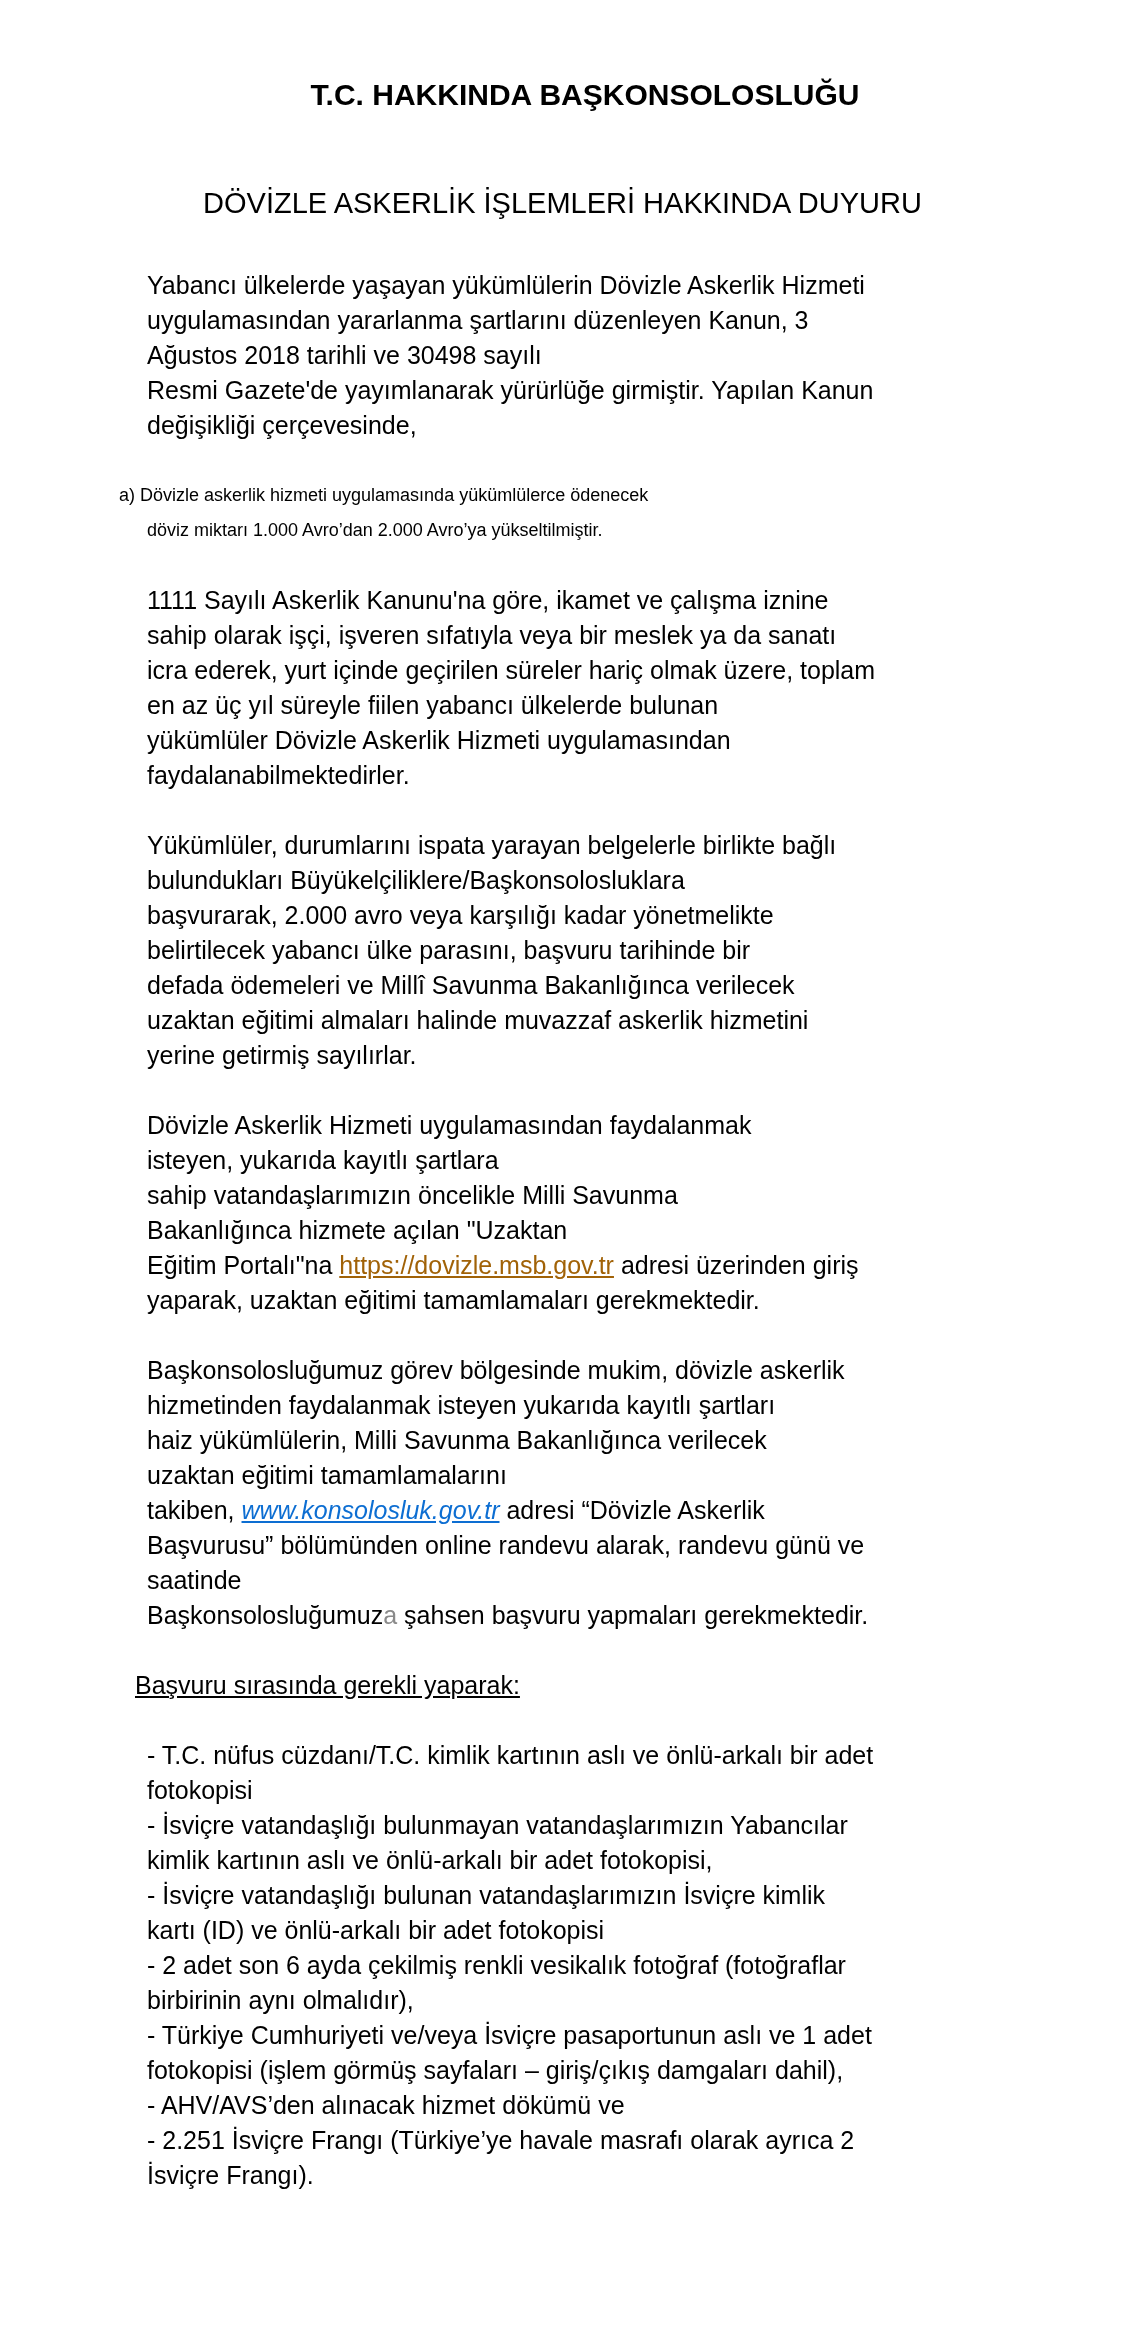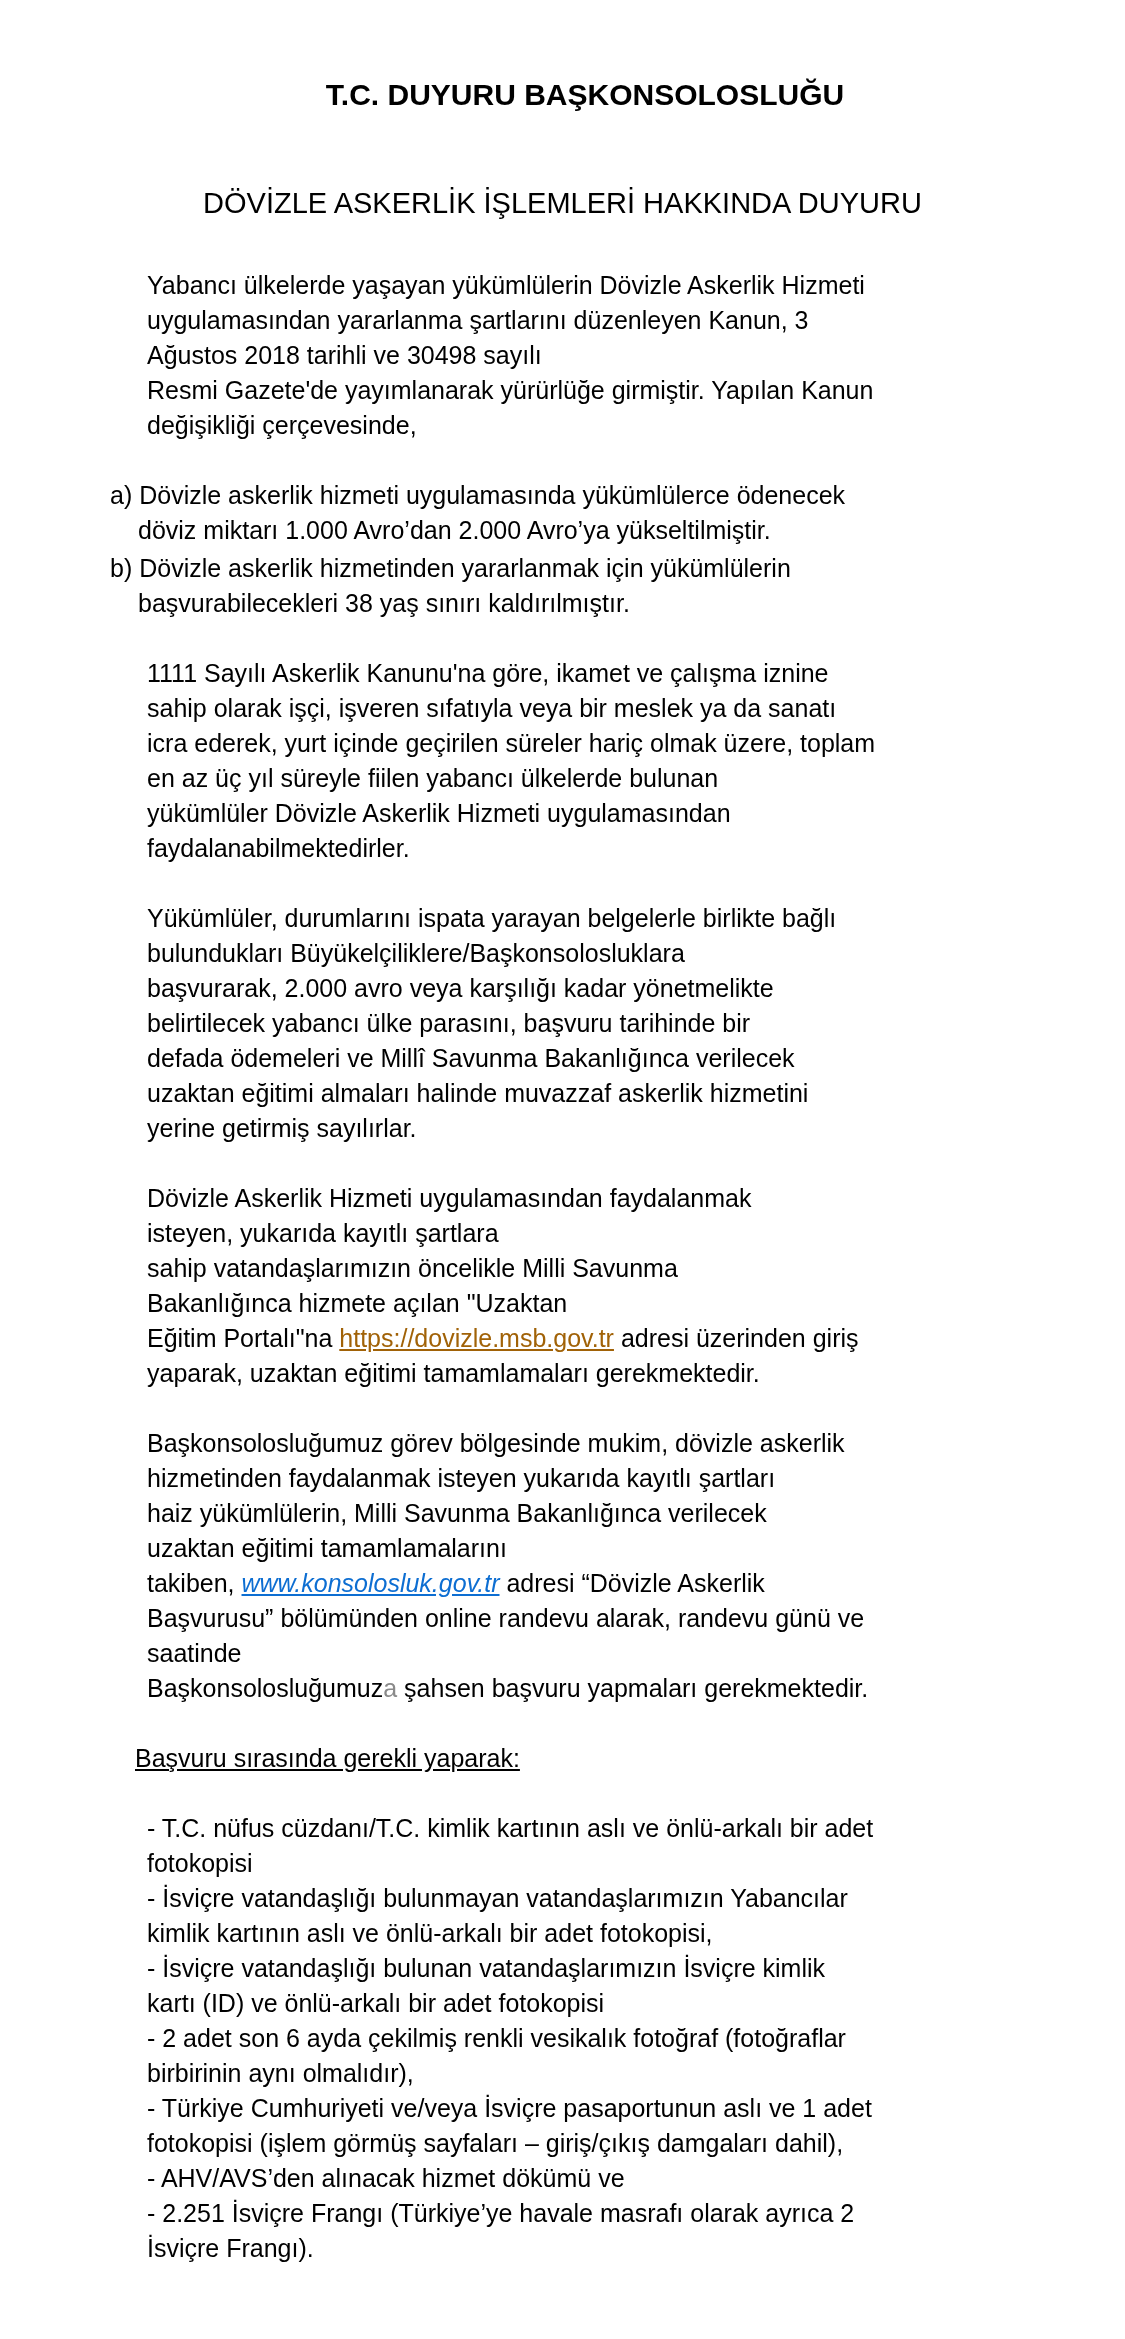--- a/index.html
+++ b/index.html
@@ -31,23 +31,23 @@
     text-align: center;
     margin: 0 -90px 45px -135px;
   }
   p.para {
     font-size: 25px;
     line-height: 35px;
     margin: 0 0 35px 12px;
   }
   .abc-list { margin: 0 0 35px 0; }
   .abc-list p.abc {
-    font-size: 25px;
+    font-size: 18px;
     line-height: 35px;
-    margin: 3px;
+    margin: 12px;
     text-indent: -28px;
   }
   p.heading-underline {
     font-size: 25px;
     line-height: 35px;
     margin: 0 0 35px 0;
     text-decoration: underline;
   }
   a.link-black {
     color: #a16207;
@@ -60,29 +60,28 @@
     cursor: pointer;
     font-style: italic;
   }
   .gray-char { color: #8a8a8a; }
 </style>
 </head>
 <body>
 
 <div class="page">
 
-  <div class="doc-title">T.C. DUYURU BAŞKONSOLOSLUĞU</div>
+  <div class="doc-title">T.C. HAKKINDA BAŞKONSOLOSLUĞU</div>
 
   <div class="doc-subtitle">DÖVİZLE ASKERLİK İŞLEMLERİ HAKKINDA DUYURU</div>
 
   <p class="para">Yabancı ülkelerde yaşayan yükümlülerin Dövizle Askerlik Hizmeti<br>uygulamasından yararlanma şartlarını düzenleyen Kanun, 3<br>Ağustos 2018 tarihli ve 30498 sayılı<br>Resmi Gazete'de yayımlanarak yürürlüğe girmiştir. Yapılan Kanun<br>değişikliği çerçevesinde,</p>
 
   <div class="abc-list">
     <p class="abc">a) Dövizle askerlik hizmeti uygulamasında yükümlülerce ödenecek<br>döviz miktarı 1.000 Avro’dan 2.000 Avro’ya yükseltilmiştir.</p>
-    <p class="abc">b) Dövizle askerlik hizmetinden yararlanmak için yükümlülerin<br>başvurabilecekleri 38 yaş sınırı kaldırılmıştır.</p>
   </div>
 
   <p class="para">1111 Sayılı Askerlik Kanunu'na göre, ikamet ve çalışma iznine<br>sahip olarak işçi, işveren sıfatıyla veya bir meslek ya da sanatı<br>icra ederek, yurt içinde geçirilen süreler hariç olmak üzere, toplam<br>en az üç yıl süreyle fiilen yabancı ülkelerde bulunan<br>yükümlüler Dövizle Askerlik Hizmeti uygulamasından<br>faydalanabilmektedirler.</p>
 
   <p class="para">Yükümlüler, durumlarını ispata yarayan belgelerle birlikte bağlı<br>bulundukları Büyükelçiliklere/Başkonsolosluklara<br>başvurarak, 2.000 avro veya karşılığı kadar yönetmelikte<br>belirtilecek yabancı ülke parasını, başvuru tarihinde bir<br>defada ödemeleri ve Millî Savunma Bakanlığınca verilecek<br>uzaktan eğitimi almaları halinde muvazzaf askerlik hizmetini<br>yerine getirmiş sayılırlar.</p>
 
   <p class="para"><span>Dövizle Askerlik Hizmeti uygulamasından faydalanmak<br>isteyen, yukarıda kayıtlı şartlara<br>sahip vatandaşlarımızın öncelikle Milli Savunma<br>Bakanlığınca hizmete açılan "Uzaktan</span><br><span>Eğitim Portalı"na </span><a class="link-black">https://dovizle.msb.gov.tr</a><span> adresi üzerinden giriş</span><br><span>yaparak, uzaktan eğitimi tamamlamaları gerekmektedir.</span></p>
 
   <p class="para"><span>Başkonsolosluğumuz görev bölgesinde mukim, dövizle askerlik<br>hizmetinden faydalanmak isteyen yukarıda kayıtlı şartları<br>haiz yükümlülerin, Milli Savunma Bakanlığınca verilecek<br>uzaktan eğitimi tamamlamalarını</span><br><span>takiben, </span><a class="link-blue" style="color: rgb(13, 110, 210);">www.konsolosluk.gov.tr</a><span> adresi “Dövizle Askerlik</span><br><span>Başvurusu” bölümünden online randevu alarak, randevu günü ve</span><br><span>saatinde</span><br><span>Başkonsolosluğumuz</span><span class="gray-char" style="color: rgb(138, 138, 138);">a</span><span> şahsen başvuru yapmaları gerekmektedir.</span></p>
 

